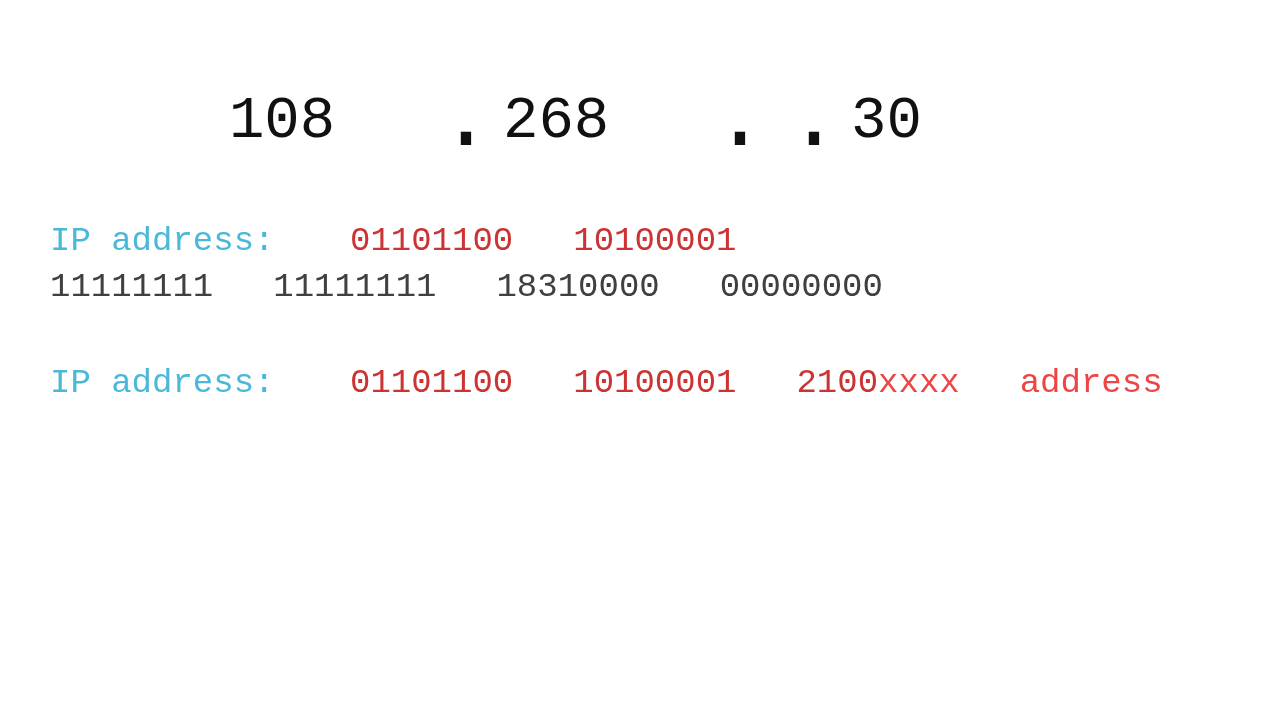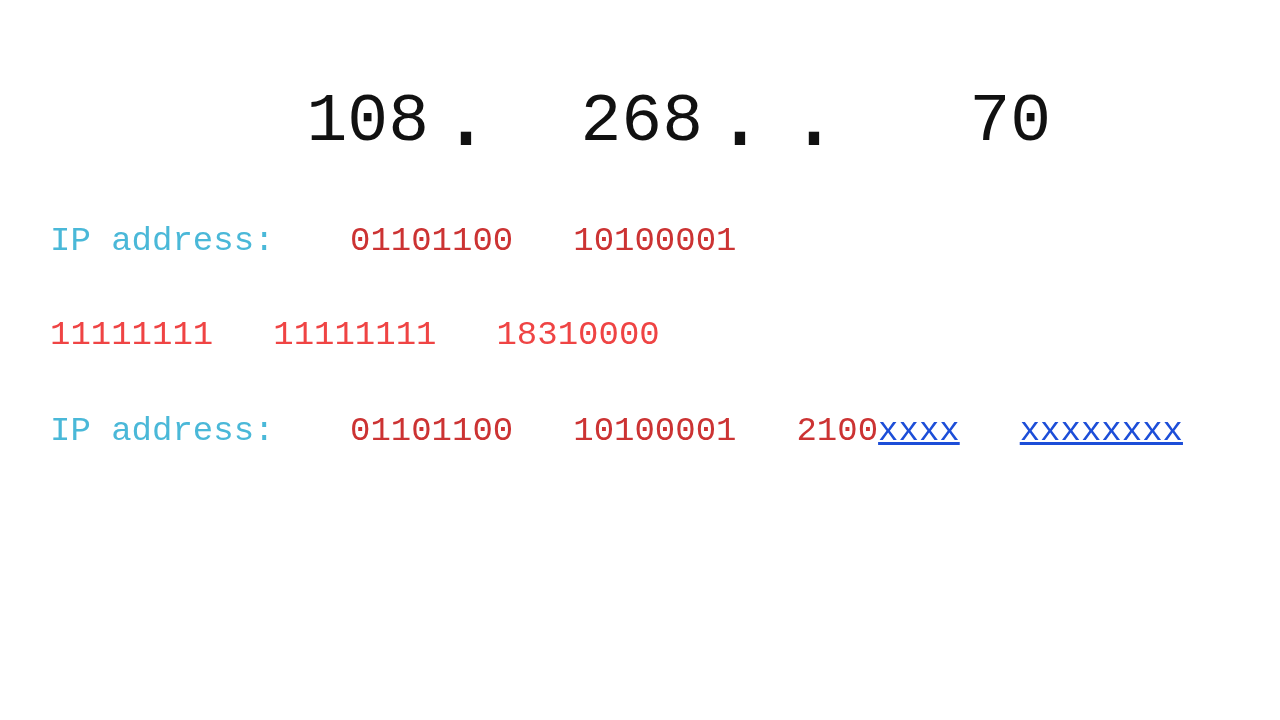--- a/index.html
+++ b/index.html
@@ -28,26 +28,26 @@
     .ip-display {
       display: flex;
       align-items: center;
       justify-content: center;
       margin-top: 30px;
       margin-bottom: 50px;
       gap: 0px;
     }
 
     .ip-octet {
-      font-size: 68px;
+      font-size: 59px;
       font-weight: 400;
       color: #111111;
       font-family: 'Courier New', Courier, monospace;
       min-width: 200px;
-      text-align: right;
+      text-align: left;
     }
 
     .ip-dot {
       font-size: 90px;
       font-weight: 400;
       color: #111111;
       font-family: 'Courier New', Courier, monospace;
       padding: 0 10px;
     }
 
@@ -78,22 +78,21 @@
       font-size: 34px;
       min-width: 130px;
       text-align: center;
     }
 
     .binary-octet.red {
       color: #cc3333;
     }
 
     .binary-octet.black {
-      color: #ef4444;
-      margin-top: 48px;
+      color: #404040;
     }
 
     .binary-section-lower {
       margin-top: 40px;
     }
 
     .masked-row {
       display: flex;
       align-items: center;
       font-size: 34px;
@@ -117,53 +116,53 @@
       text-align: center;
       display: flex;
       align-items: center;
     }
 
     .masked-octet .red-part {
       color: #cc3333;
     }
 
     .masked-octet .gray-part {
-      color: #1d4ed8;
-      text-decoration: underline;
+      color: #ef4444;
     }
   </style>
 </head>
 <body>
 
 <div class="container">
 
   <div class="ip-display">
     <span class="ip-octet">108</span>
     <span class="ip-dot">.</span>
     <span class="ip-octet">268</span>
     <span class="ip-dot">.</span>
     <span class="ip-dot">.</span>
-    <span class="ip-octet">70</span>
+    <span class="ip-octet">30</span>
   </div>
 
   <div class="binary-section">
 
     <div class="binary-row">
       <span class="row-label">IP address:</span>
       <div class="binary-octets">
         <span class="binary-octet red">01101100</span>
         <span class="binary-octet red">10100001</span>
       </div>
     </div>
 
     <div class="binary-row">
       <div class="binary-octets">
         <span class="binary-octet black">11111111</span>
         <span class="binary-octet black">11111111</span>
         <span class="binary-octet black">18310000</span>
+        <span class="binary-octet black">00000000</span>
       </div>
     </div>
 
   </div>
 
   <div class="binary-section-lower">
     <div class="masked-row">
       <span class="masked-label">IP address:</span>
       <div class="masked-octets">
 
@@ -177,20 +176,20 @@
           <span class="gray-part"></span>
         </span>
 
         <span class="masked-octet">
           <span class="red-part">2100</span>
           <span class="gray-part">xxxx</span>
         </span>
 
         <span class="masked-octet">
           <span class="red-part"></span>
-          <span class="gray-part">xxxxxxxx</span>
+          <span class="gray-part">address</span>
         </span>
 
       </div>
     </div>
   </div>
 
 </div>
 
 </body></html>

